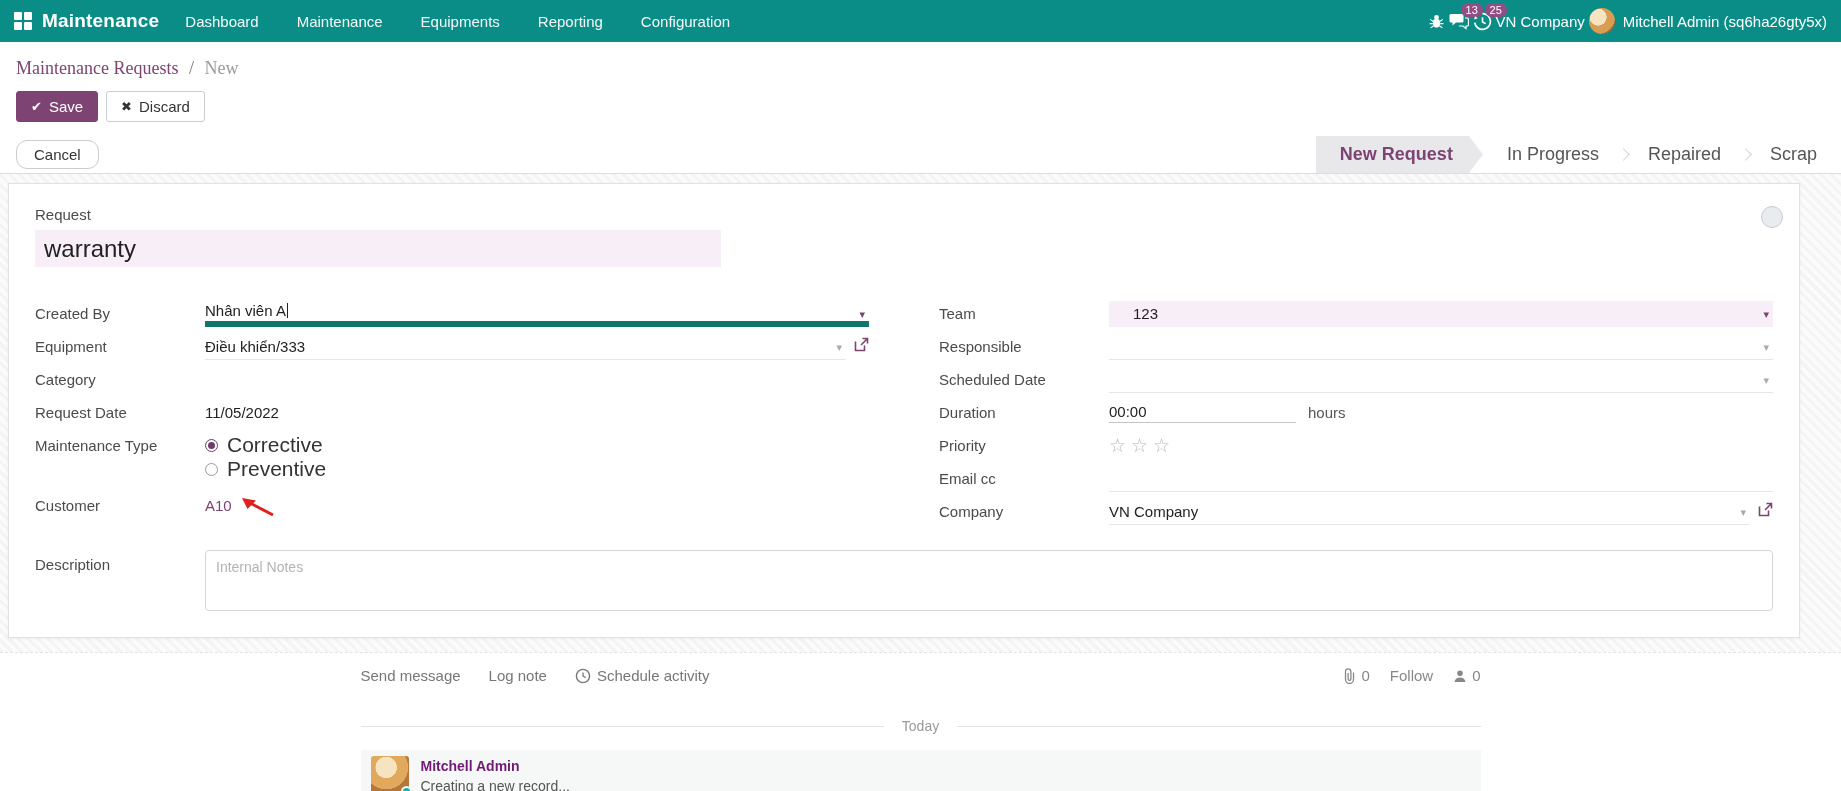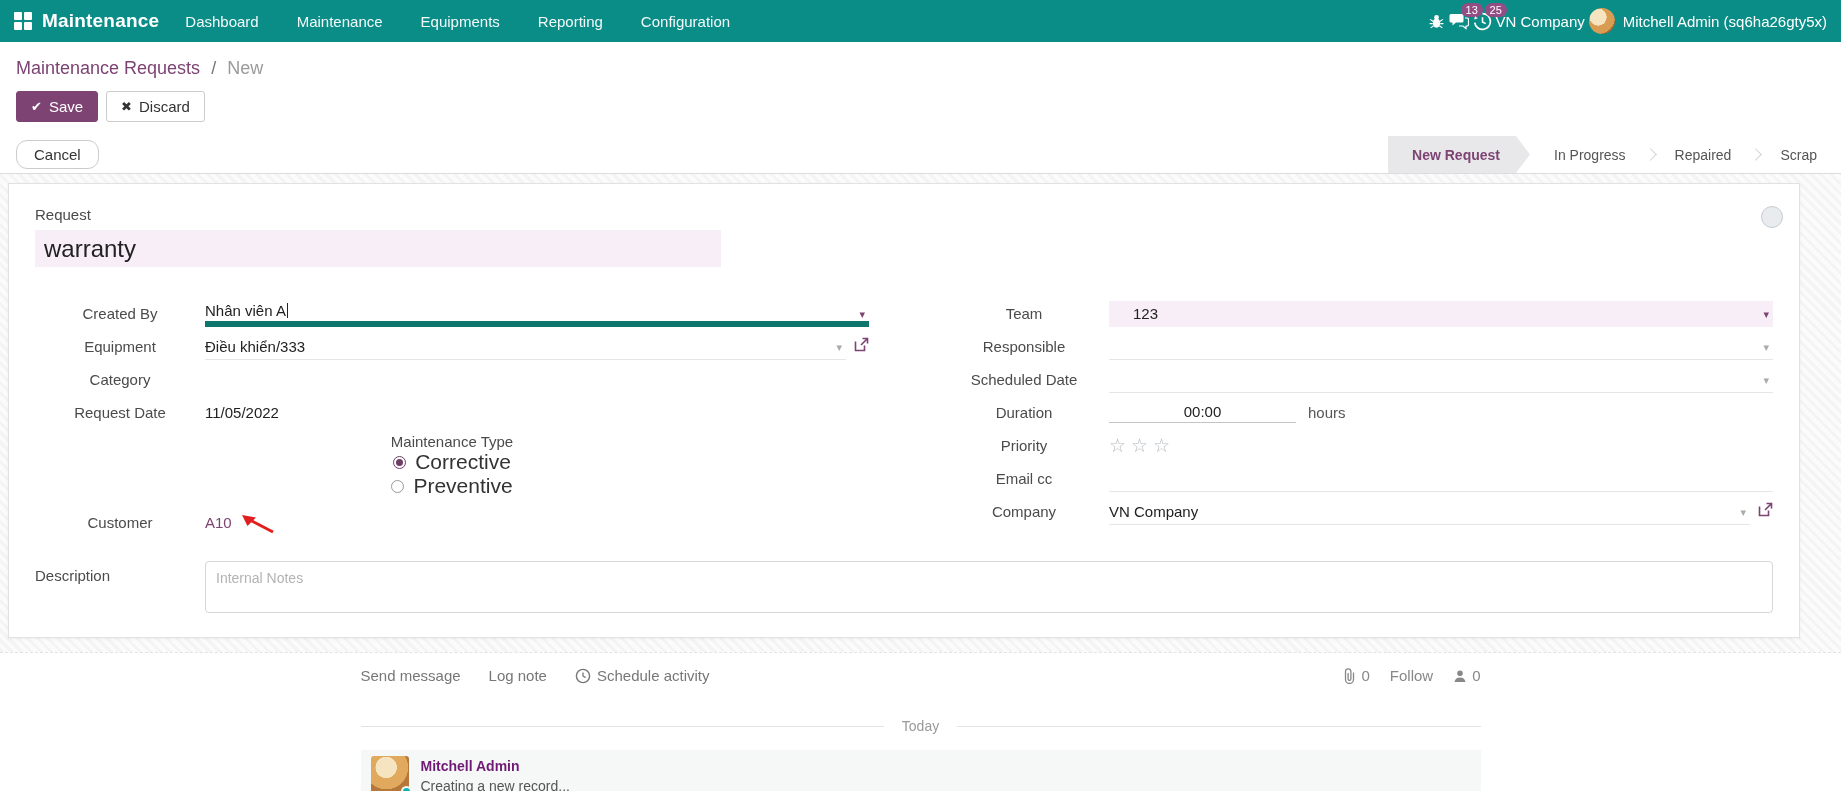--- a/index.html
+++ b/index.html
@@ -18,84 +18,84 @@
   .menus .menu-item { cursor:pointer; opacity:.95; }
   .nav-right { margin-left:auto; display:flex; align-items:center; gap:4px; font-size:15px; }
   .icon-wrap { position:relative; display:flex; align-items:center; }
   .badge { position:absolute; top:-9px; left:12px; background:#934d85; color:#fff;
            font-size:11px; line-height:14px; padding:0 5px; border-radius:8px; }
   .nav-avatar { width:26px; height:26px; border-radius:50%;
                 background:radial-gradient(circle at 35% 35%, #f6e3c0 0 35%, #d99c53 36% 70%, #a9692f 71%); }
   svg.white-icon { display:block; }
 
   
-  .breadcrumb-row { padding:16px 0 0 16px; font-size:18px; }
+  .breadcrumb-row { padding:16px 0 0 16px; font-size:18px;font-family:Liberation Serif, serif; }
   .crumb-parent { color:#7d4373; cursor:pointer; }
   .crumb-sep { color:#777; margin:0 6px; }
   .crumb-current { color:#9b9b9b; }
 
   
   .action-row { padding:12px 0 0 16px; display:flex; gap:8px; }
   .btn { font-size:15px; padding:6px 14px; border-radius:3px; border:1px solid transparent;
          display:inline-flex; align-items:center; gap:7px; cursor:pointer; background:#fff; }
   .btn-primary { background:#7d4373; border-color:#7d4373; color:#fff; }
   .btn-default { border-color:#ccc; color:#333; }
   .glyph { font-size:13px; }
 
   
   .control-row { margin-top:14px; display:flex; align-items:stretch; justify-content:space-between;
                  border-bottom:1px solid #dcdcdc; padding-left:16px; height:38px; }
   .btn-cancel { align-self:center; padding:5px 17px;border-radius:11px; }
-  .statusbar { display:flex; align-items:stretch; font-size:14px; color:#555; }
+  .statusbar { display:flex; align-items:stretch; font-size:18px; color:#555; }
   .status-step { display:flex; align-items:center; padding:0 24px; white-space:nowrap; cursor:pointer; }
   .status-step.active { background:#e8e8ea; color:#7d4373; font-weight:bold; padding-right:30px;
        clip-path:polygon(0 0, calc(100% - 14px) 0, 100% 50%, calc(100% - 14px) 100%, 0 100%); }
   .status-chevron { width:9px; height:9px; border-top:1px solid #d2d2d2; border-right:1px solid #d2d2d2;
        transform:rotate(45deg); align-self:center; margin:0 -4px; }
 
   
   .sheet-wrap { background:repeating-linear-gradient(45deg,#f4f4f4 0 3px,#fbfbfb 3px 7px);
                 padding:9px 41px 14px 8px; }
   .sheet { background:#fff; border:1px solid #e2e2e2; box-shadow:0 1px 3px rgba(0,0,0,.05);
            padding:22px 26px 20px 26px; position:relative; min-height:455px; }
   .activity-circle { position:absolute; top:22px; right:16px; width:22px; height:22px; border-radius:50%;
                      background:#e9ecef; border:1px solid #c6ccd2; cursor:pointer; }
 
   .field-label { color:#4b4b4b; font-size:15px; font-weight:500; }
   .title-block { margin-bottom:30px; }
   .title-input { margin-top:7px; width:686px; height:37px; background:#f7eef7; border:none;
                  font-size:24px; color:#222; padding:0 9px; font-family:"Liberation Sans",sans-serif; }
 
-  .form-grid { display:grid; grid-template-columns:1fr 1fr; column-gap:70px;text-align:center; }
+  .form-grid { display:grid; grid-template-columns:1fr 1fr; column-gap:70px; }
   .fcol { display:flex; flex-direction:column; }
   .frow { display:flex; align-items:center; min-height:33px; }
   .frow .field-label { width:170px; flex:none; }
   .fval { flex:1; display:flex; align-items:center; position:relative; font-size:15px; color:#222;
           min-height:26px; }
   .underline { border-bottom:1px solid #e6e6e6; }
   .focused { border-bottom:6px solid #0f766e; }
   .caret { font-size:11px; color:#aaa; position:absolute; right:4px; top:7px; }
   .caret.purple { color:#7d4373; }
   .hl { background:#f7eef7; }
   .text-cursor { display:inline-block; width:1px; height:15px; background:#222; margin-left:1px; }
   .ext-icon { margin-left:8px; flex:none; cursor:pointer; }
-  .radio-row { min-height:24px;flex-direction:column; }
+  .radio-row { min-height:24px; }
   .radio { width:13px; height:13px; border:1px solid #9a9a9a; border-radius:50%; margin-right:9px;
            position:relative; flex:none; }
   .radio.checked { border-color:#6e3d66; }
   .radio.checked::after { content:""; position:absolute; inset:2px; border-radius:50%; background:#6e3d66; }
   .radio-opt { display:flex; align-items:center; font-size:21px; color:#333; cursor:pointer; }
   .link-val { color:#7d4373; cursor:pointer; }
   .annot-arrow { margin-left:8px; margin-top:6px; }
   .unit { color:#555; margin-left:12px; font-size:15px; }
   .duration-line { flex:none; width:187px; border-bottom:1px solid #c4c4c4; padding-bottom:2px; }
   .stars { display:flex; gap:5px; font-size:19px; color:#b4b9be; cursor:pointer; }
   .desc-row { margin-top:22px; display:flex; align-items:flex-start; }
   .desc-row .field-label { width:170px; flex:none; padding-top:6px; }
-  .desc-textarea { flex:1; height:52px; border:1px solid #d6d6d6; border-radius:4px; resize:none;
+  .desc-textarea { flex:1; height:61px; border:1px solid #d6d6d6; border-radius:4px; resize:none;
                    font-family:"Liberation Sans",sans-serif; font-size:14px; padding:8px 10px; color:#333; }
   .desc-textarea::placeholder { color:#b3b3b3; }
 
   
   .chatter { border-top:1px dashed #e3e3e3; padding-top:14px; }
   .chatter-inner { width:1120px; margin:0 auto; }
   .chatter-tools { display:flex; align-items:center; color:#777; font-size:15px; }
   .ctool { margin-right:28px; cursor:pointer; display:flex; align-items:center; gap:6px; }
   .chatter-right { margin-left:auto; display:flex; align-items:center; gap:20px; color:#888; }
   .citem { display:flex; align-items:center; gap:5px; cursor:pointer; }

